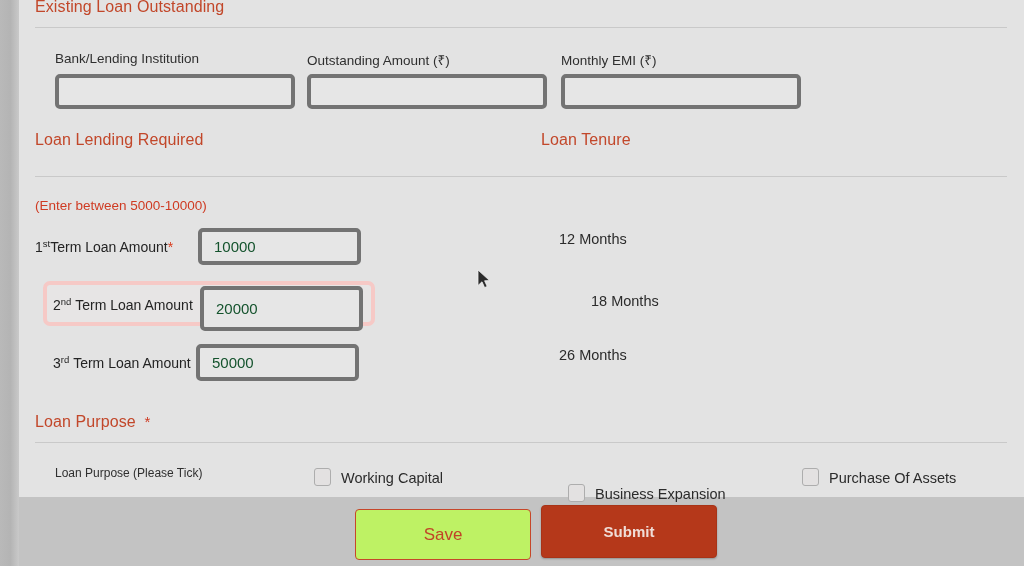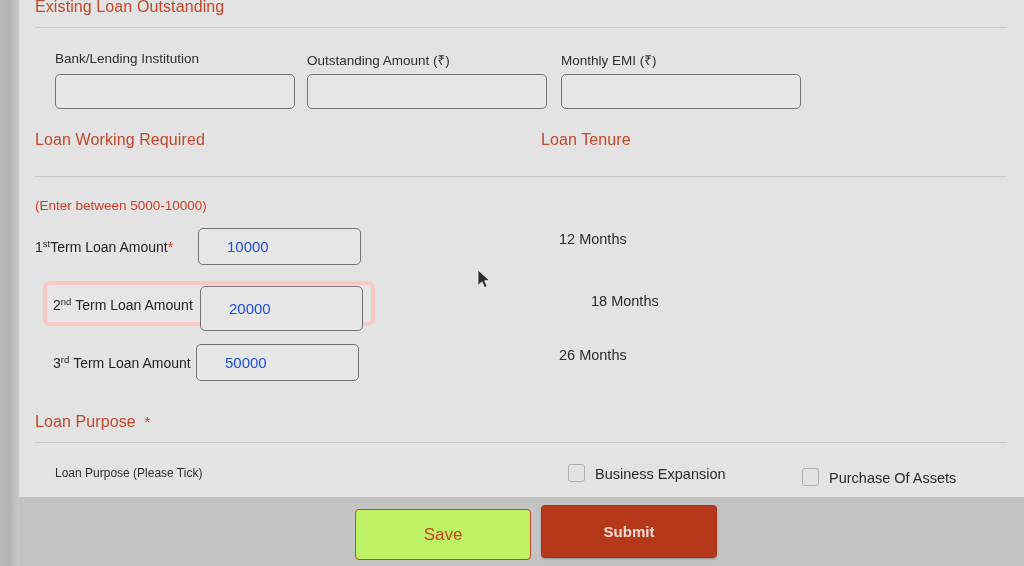--- a/index.html
+++ b/index.html
@@ -64,26 +64,26 @@
   .fld-label {
     position: absolute;
     color: #2f2f2f;
     font-size: 13.5px;
     white-space: nowrap;
   }
 
   .txtbox {
     position: absolute;
     background: #e6e6e6;
-    border: 1px solid #737373;
+    border: 4px solid #737373;
     border-radius: 5px;
     font-family: "Liberation Sans", sans-serif;
     font-size: 15px;
-    color: #1d4ed8;
-    padding: 0 28px;
+    color: #14532d;
+    padding: 0 12px;
     outline: none;
   }
 
   .hint {
     position: absolute;
     color: #cf3b23;
     font-size: 13.5px;
     white-space: nowrap;
   }
 
@@ -177,21 +177,21 @@
 
     <div class="fld-label" style="left:36px; top:51px;">Bank/Lending Institution</div>
     <input class="txtbox" style="left: 36px; top: 74px; width: 240px; height: 35px;" value="">
 
     <div class="fld-label" style="left:288px; top:51px;">Outstanding Amount (₹)</div>
     <input class="txtbox" style="left: 288px; top: 74px; width: 240px; height: 35px;" value="">
 
     <div class="fld-label" style="left:542px; top:51px;">Monthly EMI (₹)</div>
     <input class="txtbox" style="left: 542px; top: 74px; width: 240px; height: 35px;" value="">
 
-    <div class="sec-title" style="left:16px; top:131px;">Loan Working Required</div>
+    <div class="sec-title" style="left:16px; top:131px;">Loan Lending Required</div>
     <div class="sec-title" style="left:522px; top:131px;">Loan Tenure</div>
     <div class="divider" style="left:16px; top:176px; width:972px;"></div>
 
     <div class="hint" style="left:16px; top:198px;">(Enter between 5000-10000)</div>
 
     <div class="term-label" style="left:16px; top:238px;">
       <span>1</span><sup>st</sup><span>Term Loan Amount</span><span class="star">*</span>
     </div>
     <input class="txtbox" style="left: 179px; top: 228px; width: 163px; height: 37px;" value="10000">
     <div class="tenure" style="left:540px; top:231px;">12 Months</div>
@@ -210,22 +210,26 @@
     <input class="txtbox" style="left: 177px; top: 344px; width: 163px; height: 37px;" value="50000">
     <div class="tenure" style="left:540px; top:347px;">26 Months</div>
 
     <div class="sec-title" style="left:16px; top:413px;">
       <span>Loan Purpose</span><span class="req">&nbsp;&nbsp;</span><span class="req">*</span>
     </div>
     <div class="divider" style="left:16px; top:442px; width:972px;"></div>
 
     <div class="fld-label" style="left:36px; top:466px; font-size:12px;">Loan Purpose (Please Tick)</div>
 
-
-    <div class="cb-row" style="left:549px; top:464px; width:220px; height:22px;">
+    <div class="cb-row" style="left:295px; top:468px; width:220px; height:22px;">
+      <span class="checkbox" style="left:0; top:0;"></span>
+      <span class="cb-text" style="left:27px; top:2px;">Working Capital</span>
+    </div>
+
+    <div class="cb-row" style="left:549px; top:484px; width:220px; height:22px;">
       <span class="checkbox" style="left:0; top:0;"></span>
       <span class="cb-text" style="left:27px; top:2px;">Business Expansion</span>
     </div>
 
     <div class="cb-row" style="left:783px; top:468px; width:220px; height:22px;">
       <span class="checkbox" style="left:0; top:0;"></span>
       <span class="cb-text" style="left:27px; top:2px;">Purchase Of Assets</span>
     </div>
 
     <div class="btn btn-save" style="left:336px; top:509px; width:176px; height:51px;">Save</div>

